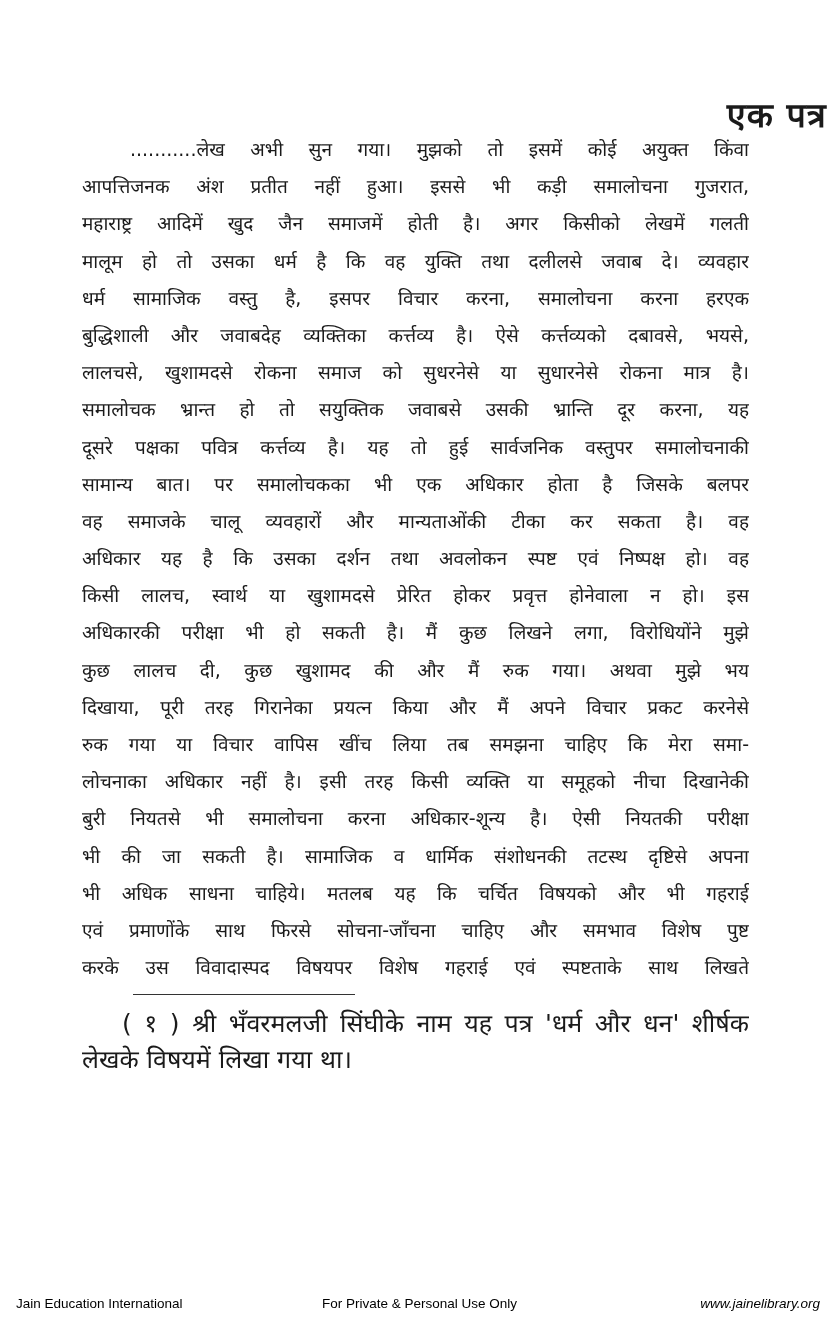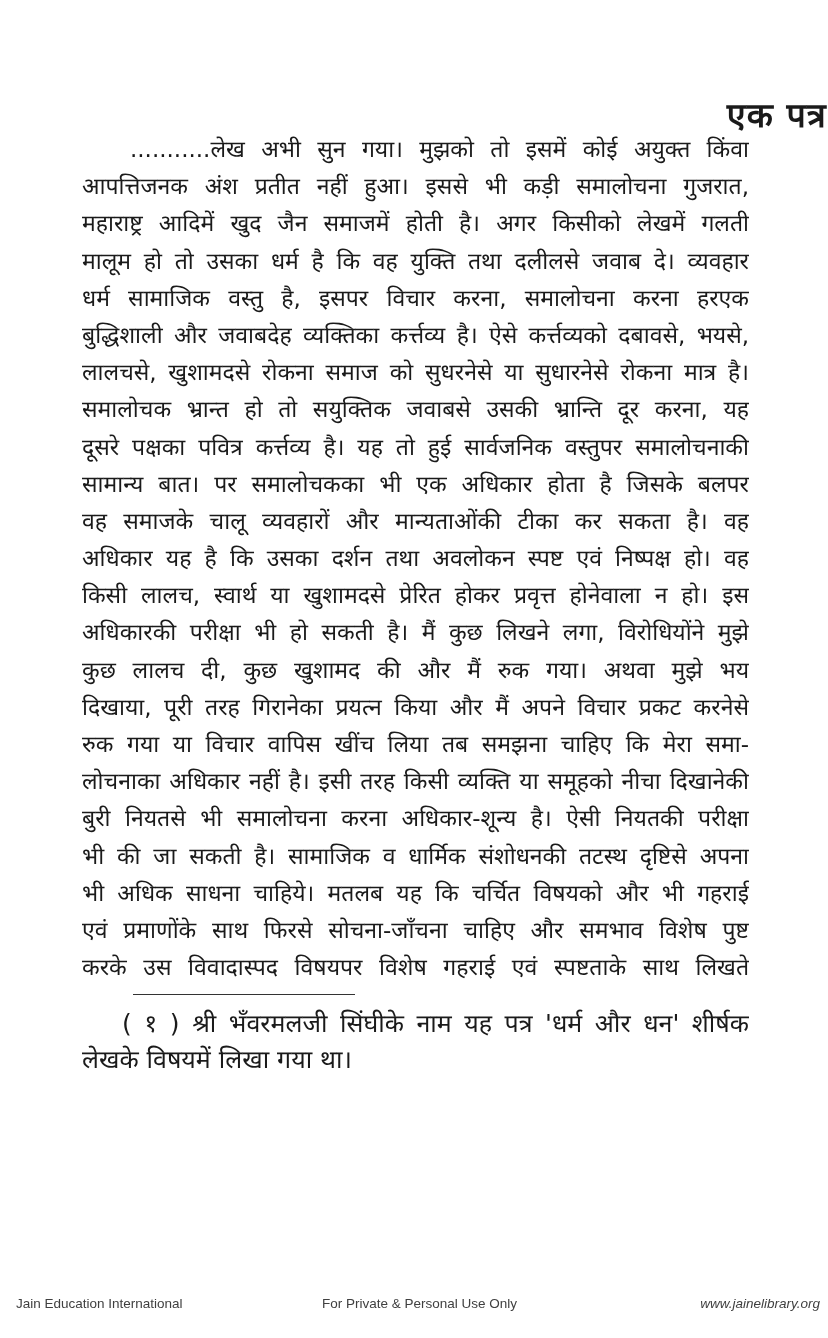--- a/index.html
+++ b/index.html
@@ -32,21 +32,21 @@
     .body-text {
       position: absolute;
       top: 131px;
       left: 82px;
       width: 667px;
     }
     .line {
       display: block;
       height: 37.2px;
       line-height: 37.2px;
-      font-size: 23px;
+      font-size: 19px;
       white-space: nowrap;
       text-align: justify;
       text-align-last: justify;
       overflow: hidden;
     }
     .line.first { padding-left: 48px; }
     .rule {
       position: absolute;
       top: 994px;
       left: 133px;
@@ -64,21 +64,21 @@
     .footnote .line.fn-first { padding-left: 40px; }
     .footnote .line.fn-last { text-align: right; text-align-last: left; }
     .footer {
       position: absolute;
       top: 1296px;
       left: 0;
       width: 828px;
       height: 24px;
       font-family: "Liberation Sans", sans-serif;
       font-size: 13.5px;
-      color: #404040;
+      color: #000000;
       text-align: right;
     }
     .footer span { position: absolute; top: 0; }
     .footer .f-left { left: 16px; }
     .footer .f-center { left: 322px; }
     .footer .f-right { right: 8px; font-style: italic; }
   </style>
 </head>
 <body>
 

